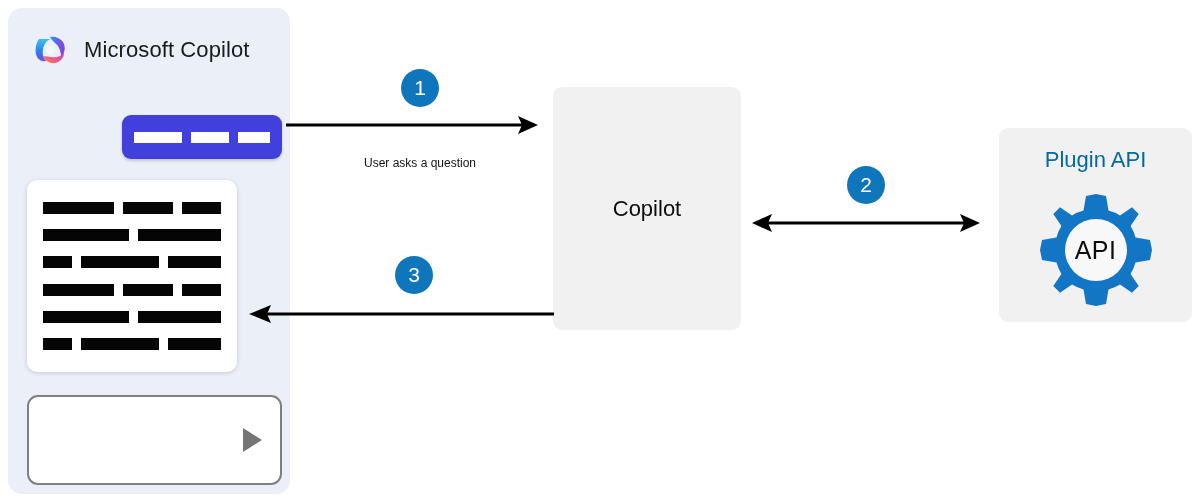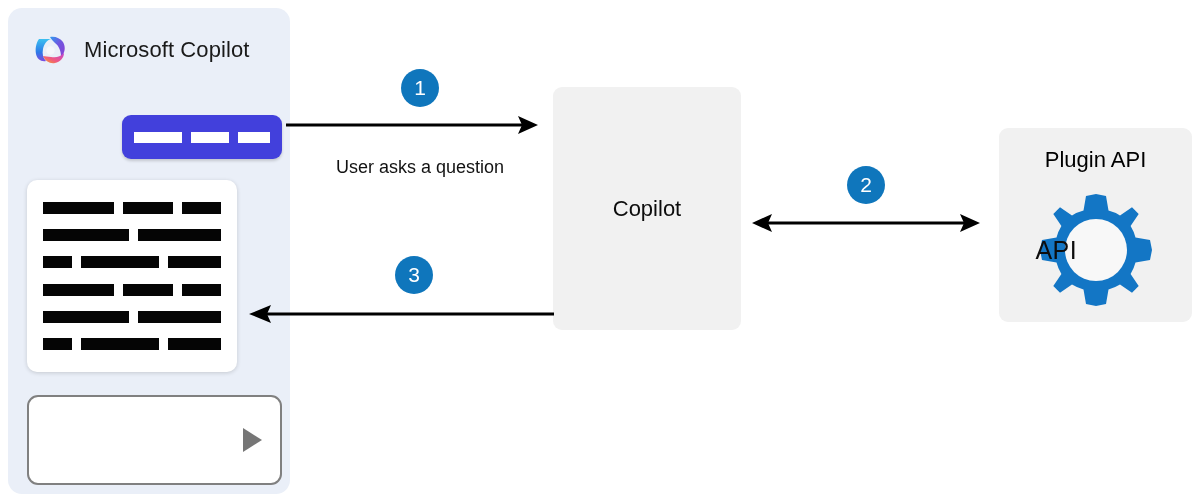--- a/index.html
+++ b/index.html
@@ -102,53 +102,53 @@
     left: 999px; top: 128px;
     width: 193px; height: 194px;
     background: #F1F1F1;
     border-radius: 9px;
   }
   .plugin-title {
     position: absolute;
     top: 19px; left: 0; right: 0;
     text-align: center;
     font-size: 22px;
-    color: #000000;
+    color: #0369a1;
   }
   .gear-wrap {
     position: absolute;
     left: 50%; top: 62px;
     transform: translateX(-50%);
     width: 120px; height: 120px;
   }
   .gear-wrap svg { display: block; width: 120px; height: 120px; }
   .gear-label {
     position: absolute;
     left: 0; right: 0; top: 50%;
     transform: translateY(-50%);
-    text-align: left;
+    text-align: center;
     font-size: 25px;
     color: #0d0d0d;
     letter-spacing: 0.4px;
   }
 
   
   .badge {
     position: absolute;
     width: 38px; height: 38px;
     border-radius: 50%;
     background: #0F76BC;
     color: #ffffff;
     font-size: 21px;
     display: flex; align-items: center; justify-content: center;
   }
   .arrow-svg { position: absolute; }
   .caption {
     position: absolute;
-    font-size: 18px;
+    font-size: 12px;
     color: #121212;
     text-align: center;
     line-height: 1.32;
     white-space: pre-line;
   }
 
   
   #badge-1 { left: 401px; top: 69px; }
   #arrow-1 { left: 286px; top: 116px; }
   #cap-1   { left: 286px; top: 156px; width: 268px; }

